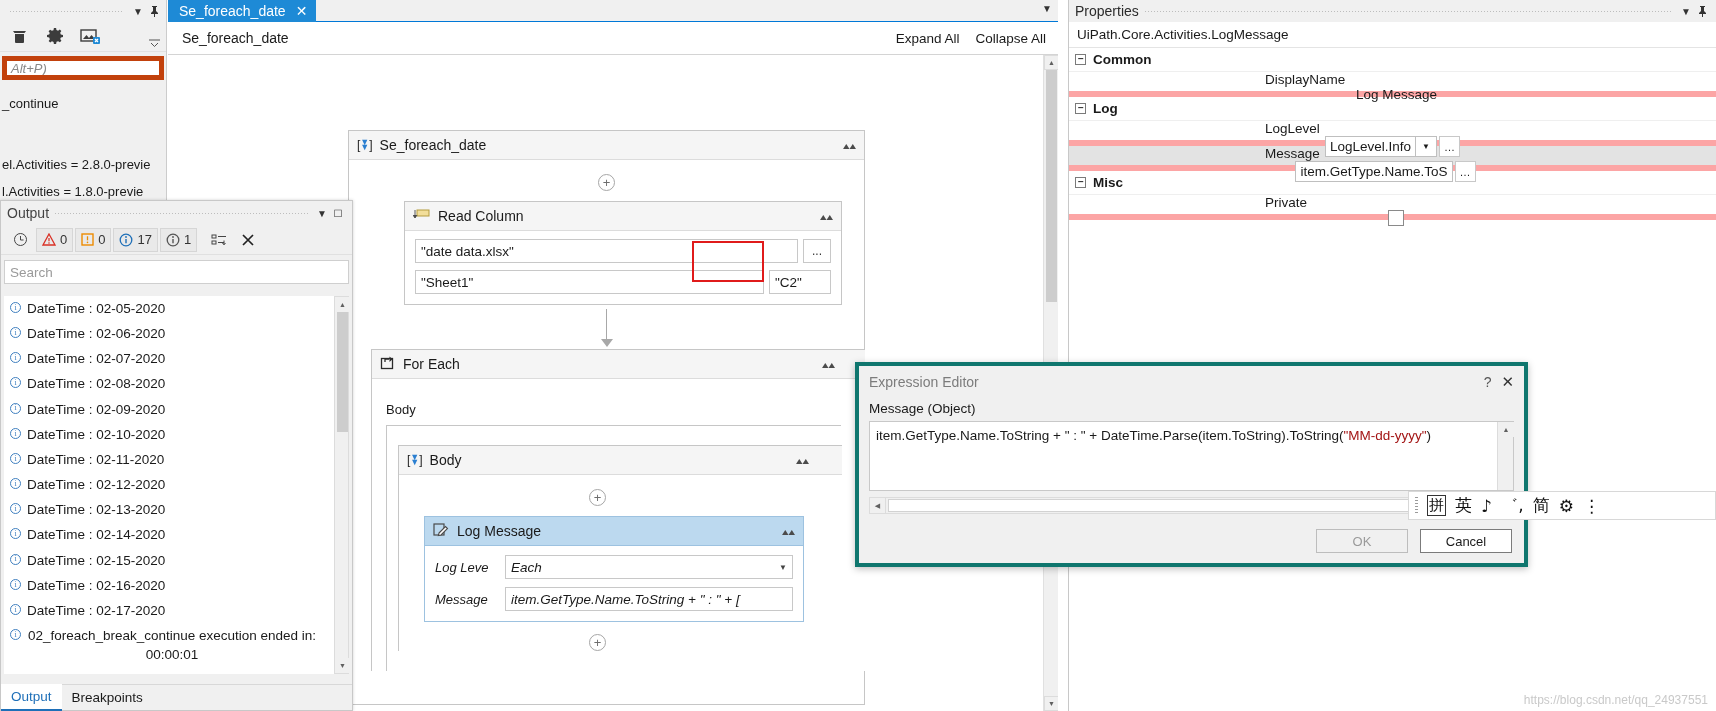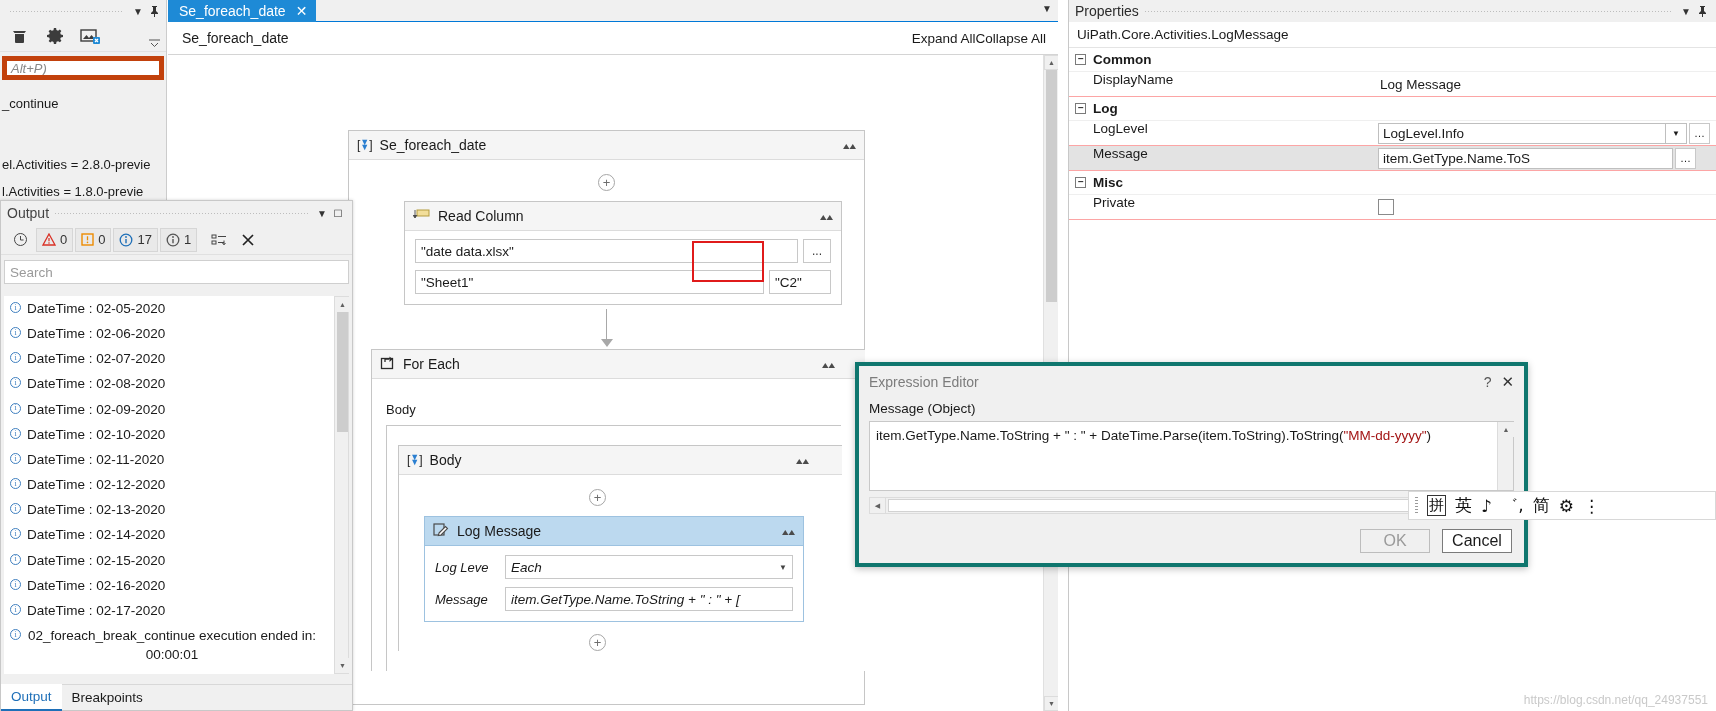--- a/index.html
+++ b/index.html
@@ -72,21 +72,21 @@
   }
 
   
   #breadcrumbbar {
     left:168px; top:22px; width:890px; height:33px;
     background:#fff; border-bottom:1px solid #d4d4d4;
     display:flex; align-items:center;
   }
   #breadcrumb { padding-left:14px; font-size:14px; }
   #bc-actions {
-    margin-left:auto; display:flex; padding-right:12px; font-size:13.5px;
+    margin-left:auto; display:flex; gap:16px; padding-right:12px; font-size:13.5px;
   }
   #bc-actions span { cursor:pointer; }
 
   
   #canvas {
     left:168px; top:55px; width:890px; height:656px;
     background:#fff; overflow:hidden;
   }
   #canvas-scroll {
     right:0; top:0; width:15px; height:656px; background:#f0f0f0;
@@ -197,22 +197,23 @@
     height:24px; display:flex; align-items:center; gap:7px; padding-left:6px;
     font-weight:bold; font-size:13.5px; background:#fff;
     border-bottom:1px solid #efefef;
   }
   .pexp {
     width:11px; height:11px; border:1px solid #7a7a7a; color:#333;
     display:flex; align-items:center; justify-content:center; font-size:10px; line-height:1;
     font-family:"Liberation Mono", monospace;
   }
   .prow {
-    height:25px; display:flex; font-size:13.5px;
-    border-bottom:1px solid #fca5a5;
+    height:25px; display:flex; align-items:center; font-size:13.5px;
+    border-bottom:6px solid #fca5a5;
+    flex-direction:column;
   }
   .prow.sel { background:#e3e3e3; }
   .pname { width:303px; padding-left:24px; }
   .pval { flex:1; padding-left:6px; display:flex; align-items:center; gap:0; }
   .pinput {
     height:21px; border:1px solid #bfbfbf; background:#fff; flex:1;
     display:flex; align-items:center; padding:0 4px; overflow:hidden; white-space:nowrap;
   }
   .pcombo { width:21px; height:21px; border:1px solid #bfbfbf; border-left:none; background:#fff;
     display:flex; align-items:center; justify-content:center; font-size:8px; }
@@ -246,22 +247,22 @@
     margin:6px 10px 0 10px; height:17px; background:#f0f0f0; border:1px solid #dcdcdc;
     display:flex; align-items:center;
   }
   .hs-arrow { width:16px; height:15px; display:flex; align-items:center; justify-content:center;
               font-size:7px; color:#606060; border-right:1px solid #dcdcdc; }
   #expr-hthumb { height:13px; background:#ffffff; border:1px solid #d2d2d2; }
   #expr-buttons {
     position:absolute; right:12px; bottom:10px; display:flex; gap:12px;
   }
   .dlgbtn {
-    width:70px; height:24px; border:1px solid #bdbdbd; background:#f0f0f0;
-    display:flex; align-items:center; justify-content:center; font-size:16px;
+    width:92px; height:24px; border:1px solid #bdbdbd; background:#f0f0f0;
+    display:flex; align-items:center; justify-content:center; font-size:13px;
   }
   .dlgbtn.disabled { color:#9a9a9a; }
   .dlgbtn.default { background:#fff; border:1px solid #7b7b7b; color:#1a1a1a; }
 
   
   #ime-bar {
     left:1408px; top:491px; width:308px; height:29px;
     background:#fff; border:1px solid #d8d8d8;
     display:flex; align-items:center; gap:9px; padding:0 6px;
     font-size:17px; color:#111;

